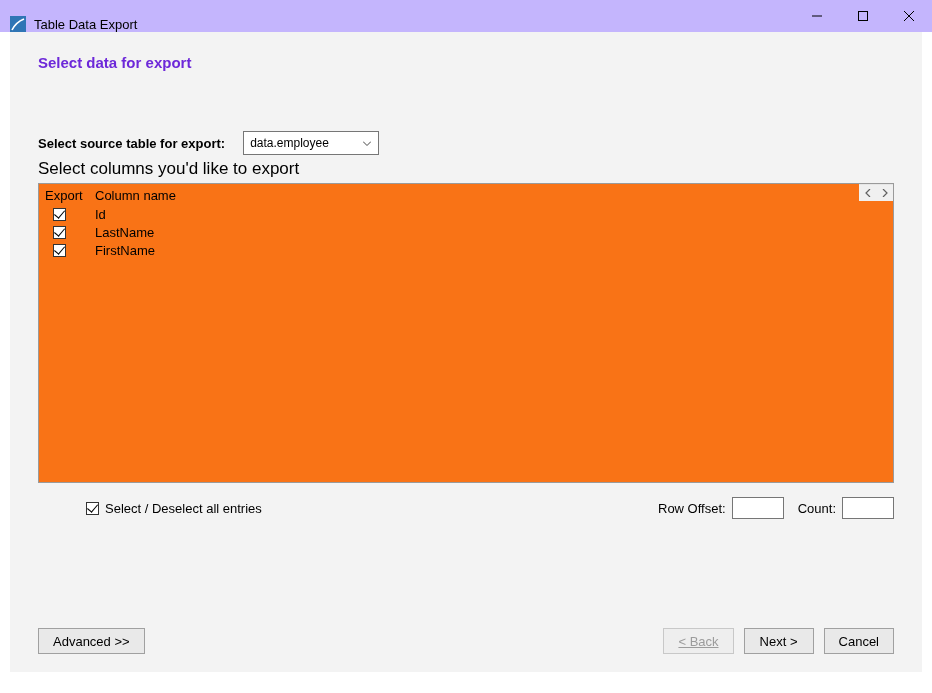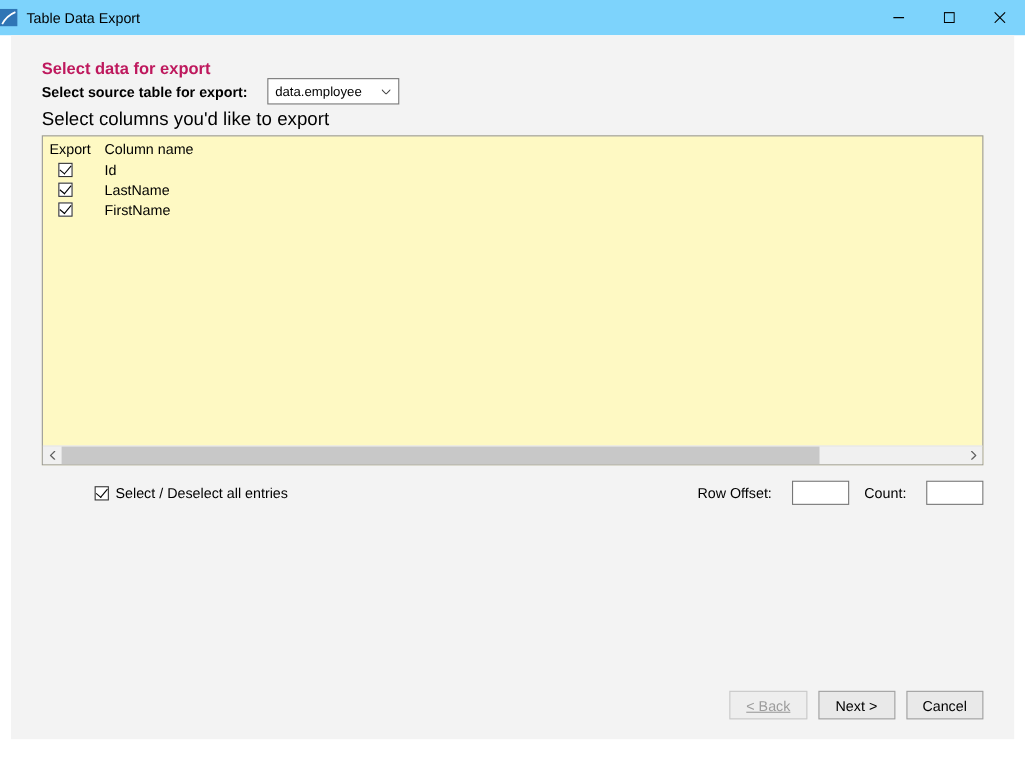--- a/index.html
+++ b/index.html
@@ -12,24 +12,24 @@
       background: #ffffff;
       width: 932px;
       height: 693px;
       overflow: hidden;
       font-size: 13px;
       color: #000;
     }
     
     .titlebar {
       display: flex;
-      align-items: center;
+      align-items: flex-end;
       height: 32px;
-      padding: 0 0 0 0;
-      background: #7dd3fc;
+      padding: 0 0 0 10px;
+      background: #c4b5fd;
     }
     .titlebar .app-icon {
       width: 16px;
       height: 16px;
       margin-right: 8px;
       display: flex;
       align-items: center;
       justify-content: center;
     }
     .titlebar .title {
@@ -47,39 +47,40 @@
     .win-ctrl svg { display: block; }
     
     .panel {
       background: #f3f3f3;
       margin: 0 10px 10px 10px;
       height: 640px;
       padding: 22px 28px 18px 28px;
       position: relative;
     }
     .heading {
-      color: #be185d;
+      color: #6d28d9;
       font-weight: 700;
       font-size: 15px;
+      margin-bottom: 60px;
     }
     .row {
       display: flex;
       align-items: center;
       margin-bottom: 4px;
     }
     .label-bold {
       font-weight: 700;
       font-size: 13px;
       margin-right: 18px;
     }
     .dropdown {
       background: #ffffff;
       border: 1px solid #767676;
       height: 24px;
-      width: 120px;
+      width: 136px;
       display: flex;
       align-items: center;
       padding: 0 6px;
       font-size: 12px;
       position: relative;
       cursor: default;
     }
     .dropdown .dd-text {
       flex: 1;
       white-space: nowrap;
@@ -90,25 +91,25 @@
       display: flex;
       align-items: center;
       justify-content: center;
     }
     .sub-instruction {
       font-size: 17px;
       margin-bottom: 4px;
       margin-top: 4px;
     }
     .column-table {
-      background: #fef9c3;
+      background: #f97316;
       border: 1px solid #9a9a9a;
       height: 300px;
       display: flex;
-      flex-direction: column;
+      flex-direction: row;
       position: relative;
     }
     .ct-body {
       flex: 1;
       overflow: hidden;
       padding: 4px 6px;
     }
     .ct-header {
       display: flex;
       font-size: 13px;
@@ -192,21 +193,21 @@
     .select-all {
       display: flex;
       align-items: center;
       gap: 6px;
       font-size: 13px;
     }
     .spacer { flex: 1; }
     .field-group {
       display: flex;
       align-items: center;
-      gap: 18px;
+      gap: 6px;
       margin-left: 14px;
     }
     .text-input {
       height: 22px;
       border: 1px solid #767676;
       background: #fff;
       padding: 0 4px;
       font-size: 12px;
     }
     .input-offset { width: 52px; }
@@ -340,20 +341,23 @@
       <span>Row Offset:</span>
       <input class="text-input input-offset" type="text" value="" style="">
     </div>
     <div class="field-group">
       <span>Count:</span>
       <input class="text-input input-count" type="text" value="" style="">
     </div>
   </div>
 
   <div class="button-bar">
+    <div class="btn first">
+      <span>Advanced &gt;&gt;</span>
+    </div>
     <div class="spacer"></div>
     <div class="btn disabled">
       <span>&lt; Back</span>
     </div>
     <div class="btn">
       <span>Next &gt;</span>
     </div>
     <div class="btn">
       <span>Cancel</span>
     </div>

